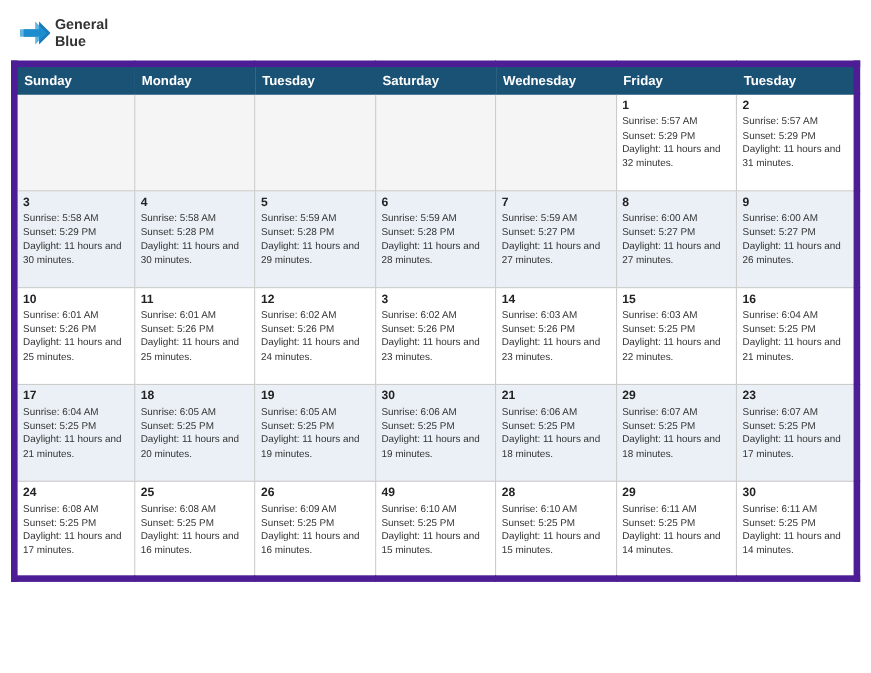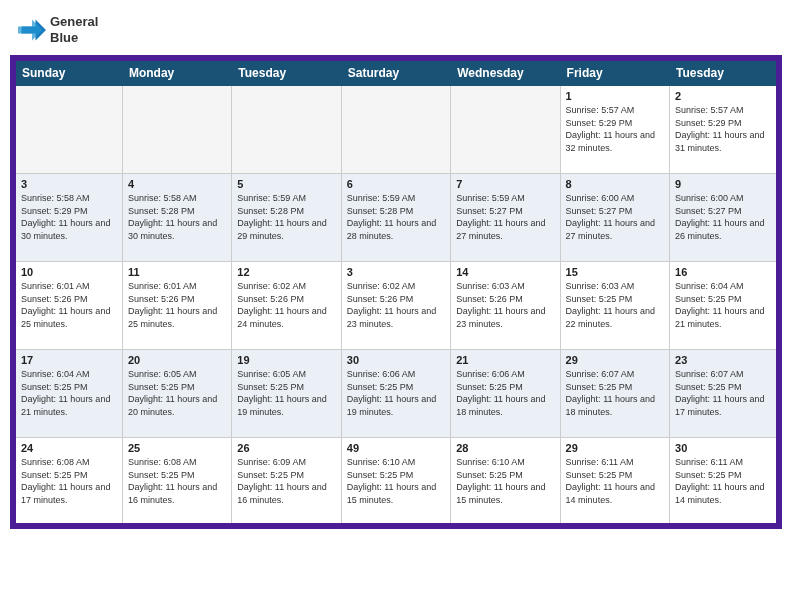--- a/index.html
+++ b/index.html
@@ -232,21 +232,21 @@
         </td>
       </tr>
       <tr>
         <td>
           <span class="day-num">17</span>
           <div class="day-info" style="white-space: pre-line;">Sunrise: 6:04 AM
 Sunset: 5:25 PM
 Daylight: 11 hours and 21 minutes.</div>
         </td>
         <td>
-          <span class="day-num">20</span>
+          <span class="day-num">18</span>
           <div class="day-info" style="white-space: pre-line;">Sunrise: 6:05 AM
 Sunset: 5:25 PM
 Daylight: 11 hours and 20 minutes.</div>
         </td>
         <td>
           <span class="day-num">19</span>
           <div class="day-info" style="white-space: pre-line;">Sunrise: 6:05 AM
 Sunset: 5:25 PM
 Daylight: 11 hours and 19 minutes.</div>
         </td>

